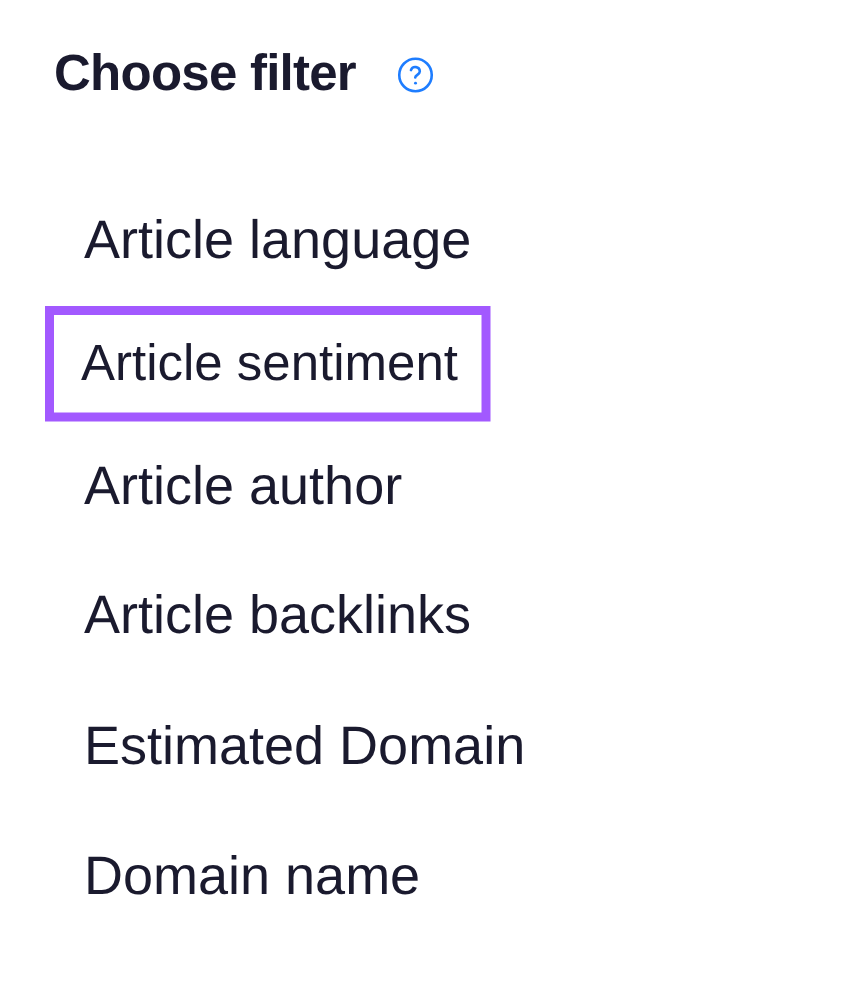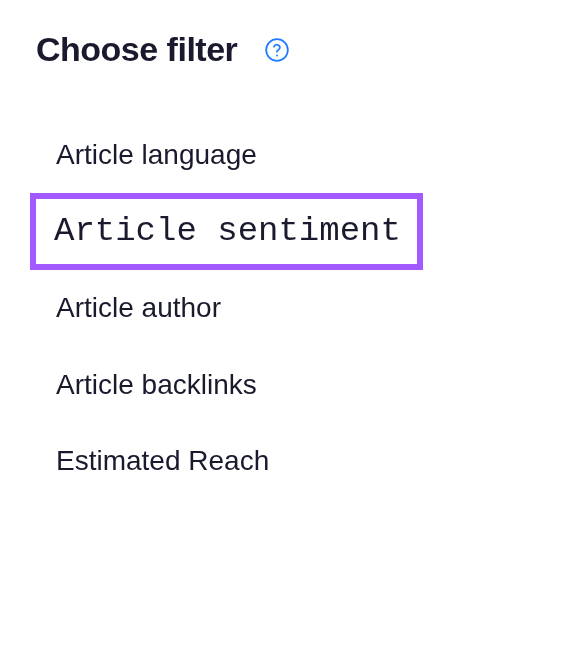--- a/index.html
+++ b/index.html
@@ -24,37 +24,36 @@
       letter-spacing: -0.5px;
     }
     .help-icon-wrap {
       display: inline-flex;
       align-items: center;
       justify-content: center;
     }
     .filter-list {
     }
     .filter-item {
-      font-size: 28px;
+      font-size: 36px;
       font-weight: 400;
       color: #1a1a2e;
       padding: 20px 0 20px 26px;
       line-height: 1.3;
     }
     .filter-item.highlighted {
       font-size: 34px;
       border: 6px solid #a259ff;
       padding: 12px 16px 12px 18px;
       margin-left: 0;
       display: inline-block;
       line-height: 1.2;
     }
     .highlight-wrap {
       padding: 0 0 0 0;
-      font-family: Liberation Mono, monospace;
     }
   </style>
 </head>
 <body>
 
 <div class="header">
   <span class="header-title">Choose filter</span>
   <span class="help-icon-wrap">
     <svg width="26" height="26" viewBox="0 0 24 24" fill="none" stroke="#1e7dff" stroke-width="1.6">
       <circle cx="12" cy="12" r="10"></circle>
@@ -73,15 +72,18 @@
       <span>Article sentiment</span>
     </div>
   </div>
   <div class="filter-item">
     <span>Article author</span>
   </div>
   <div class="filter-item">
     <span>Article backlinks</span>
   </div>
   <div class="filter-item">
-    <span>Estimated Reach</span>
+    <span>Estimated Domain</span>
+  </div>
+  <div class="filter-item">
+    <span>Domain name</span>
   </div>
 </div>
 
 </body></html>

